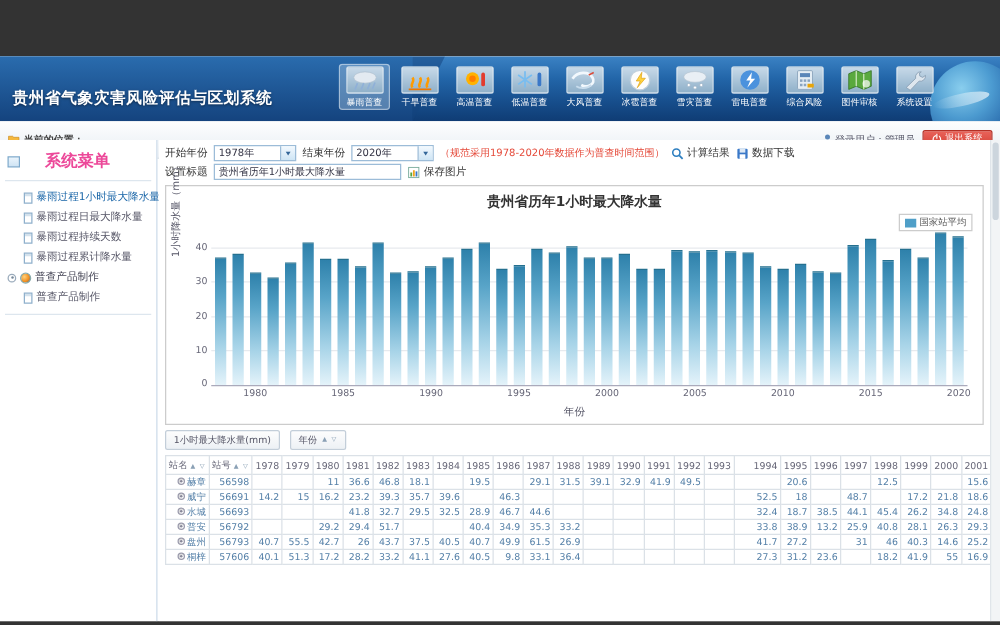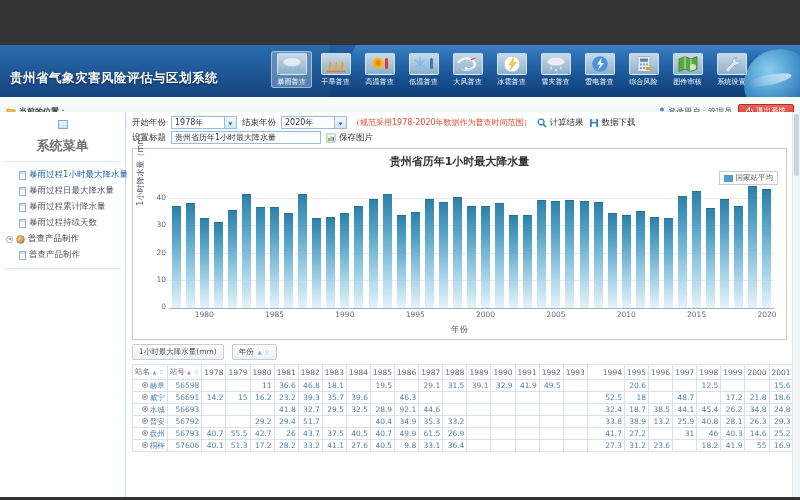--- a/index.html
+++ b/index.html
@@ -40,22 +40,22 @@
   .login-user { display:flex; align-items:center; gap:2px; color:#556; white-space:nowrap; }
   .login-user svg { width:8px; height:9px; }
   .logout-btn { background:linear-gradient(180deg,#e9635a,#d43f33); color:#fff; border:1px solid #b52f25;
     border-radius:2px; font-size:7.5px; padding:1px 7px 2px; display:flex; align-items:center; gap:3px; cursor:pointer; white-space:nowrap; }
   .logout-btn .pwr { width:7px; height:7px; border:1px solid #fff; border-radius:50%; position:relative; display:inline-block; }
   .logout-btn .pwr:after { content:""; position:absolute; left:2px; top:-2px; width:1px; height:4px; background:#d43f33; border-left:1px solid #fff; }
 
   
   .sidebar { position:absolute; top:67px; left:0; bottom:0; width:126px; background:#fff;
     border-right:1px solid #cddcea; padding:5px 4px; }
-  .sb-title { display:flex; align-items:center; gap:8px; color:#737373; font-size:13px; font-weight:bold;
-    padding:3px 2px 6px;flex-direction:column; }
+  .sb-title { display:flex; align-items:center; gap:20px; color:#ec4899; font-size:13px; font-weight:bold;
+    padding:3px 2px 6px; }
   .sb-title .sb-ticon { width:10px; height:9px; border:1px solid #7da9cc; background:linear-gradient(180deg,#eaf4fc,#cfe4f4); }
   .tree { border-top:1px solid #dde6ee; padding-top:5px; font-size:8.5px; color:#445; }
   .tree-node { display:flex; align-items:center; gap:3px; padding:2px 0 2px 2px; cursor:pointer; white-space:nowrap; }
   .toggle { width:7px; height:7px; border:1px solid #9ab; border-radius:50%; position:relative; flex:0 0 auto; }
   .toggle:after { content:""; position:absolute; left:1.5px; top:1.5px; width:2px; height:2px; background:#789; border-radius:50%; }
   .gicon-list { width:9px; height:8px; flex:0 0 auto; background:linear-gradient(#fff,#eef); border:1px solid #7da9cc; position:relative; }
   .gicon-list:after { content:""; position:absolute; left:1px; top:1px; right:1px; height:1px; background:#4a86c8; box-shadow:0 2px 0 #4a86c8, 0 4px 0 #4a86c8; }
   .gicon-ball { width:9px; height:9px; flex:0 0 auto; border-radius:50%;
     background:radial-gradient(circle at 35% 35%, #ffd27a, #f08c1e 60%, #2a6cae 100%); border:1px solid #8aa; }
   .tree-leaf { display:flex; align-items:center; gap:3px; padding:2px 0 2px 15px; cursor:pointer; white-space:nowrap; color:#556; }
@@ -271,25 +271,25 @@
         <div class="tree-leaf selected">
           <span class="doc"></span>
           <span>暴雨过程1小时最大降水量</span>
         </div>
         <div class="tree-leaf">
           <span class="doc"></span>
           <span>暴雨过程日最大降水量</span>
         </div>
         <div class="tree-leaf">
           <span class="doc"></span>
-          <span>暴雨过程累计降水量</span>
+          <span>暴雨过程持续天数</span>
         </div>
         <div class="tree-leaf">
           <span class="doc"></span>
-          <span>暴雨过程持续天数</span>
+          <span>暴雨过程累计降水量</span>
         </div>
         <div class="tree-node">
           <span class="toggle"></span>
           <span class="gicon-ball"></span>
           <span>普查产品制作</span>
         </div>
         <div class="tree-leaf">
           <span class="doc"></span>
           <span>普查产品制作</span>
         </div>
@@ -525,21 +525,21 @@
               <td class="name-cell"><span class="radio"></span>水城</td>
               <td class="id-cell">56693</td>
               <td></td>
               <td></td>
               <td></td>
               <td>41.8</td>
               <td>32.7</td>
               <td>29.5</td>
               <td>32.5</td>
               <td>28.9</td>
-              <td>92.1</td>
+              <td>46.7</td>
               <td>44.6</td>
               <td></td>
               <td></td>
               <td></td>
               <td></td>
               <td></td>
               <td></td>
               <td>32.4</td>
               <td>18.7</td>
               <td>38.5</td>

